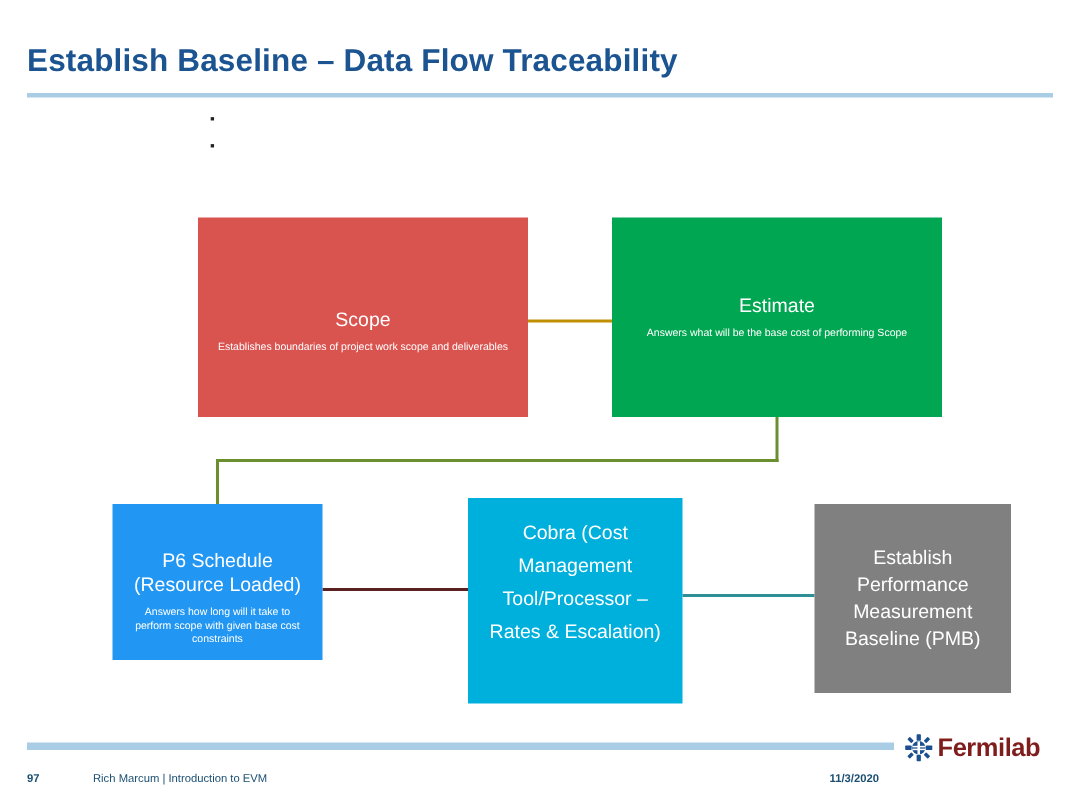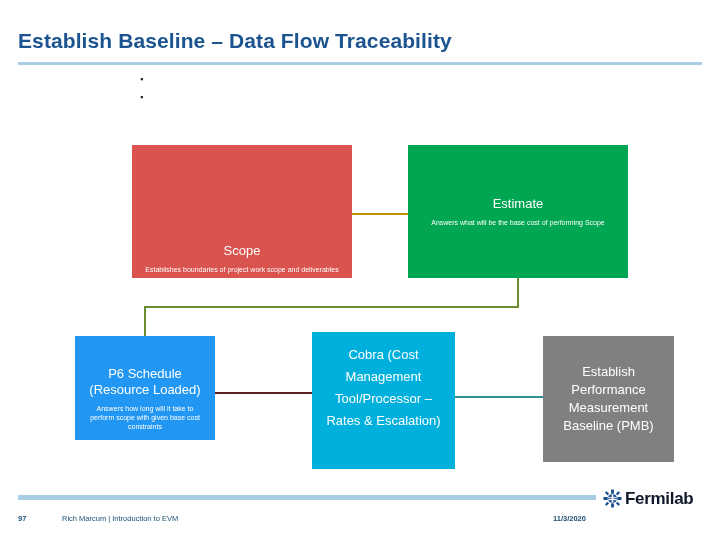--- a/index.html
+++ b/index.html
@@ -96,21 +96,21 @@
     line-height: 9px;
     color: #ffffff;
     margin-top: 6px;
     max-width: 95%;
   }
 
   
   #node-scope {
     left: 132px; top: 145px; width: 220px; height: 133px;
     background: #d9534f;
-    justify-content: flex-end;
+    justify-content: center;
     padding-top: 20px;
   }
   #node-estimate {
     left: 408px; top: 145px; width: 220px; height: 133px;
     background: #00a651;
     justify-content: flex-start;
     padding-top: 50px;
   }
   #node-p6 {
     left: 75px; top: 336px; width: 140px; height: 104px;
@@ -190,21 +190,21 @@
     left: 603px;
     top: 489px;
     display: flex;
     align-items: center;
     gap: 3px;
   }
   .brand-mark { width: 19px; height: 19px; display:block; }
   .brand-word {
     font-size: 17px;
     font-weight: bold;
-    color: #0f172a;
+    color: #7f1d1d;
     letter-spacing: -0.3px;
     line-height: 19px;
   }
 </style>
 </head>
 <body>
 
 <div class="slide-title">Establish Baseline – Data Flow Traceability</div>
 
 <div class="title-rule"></div>

